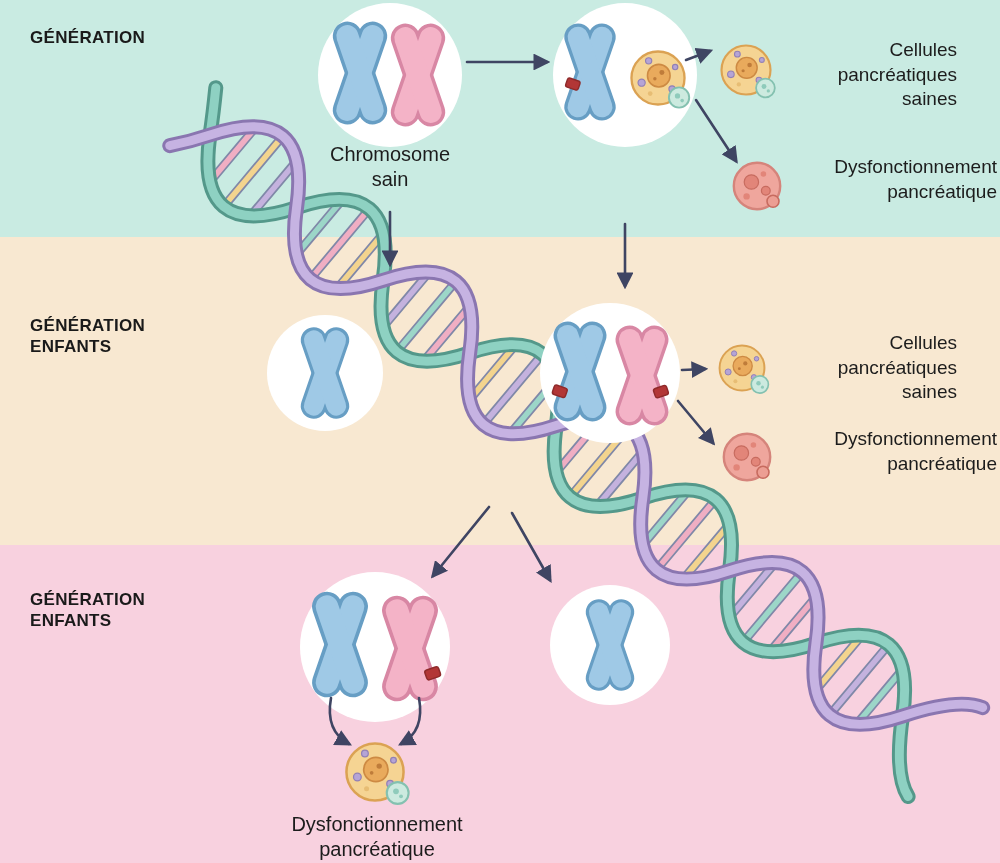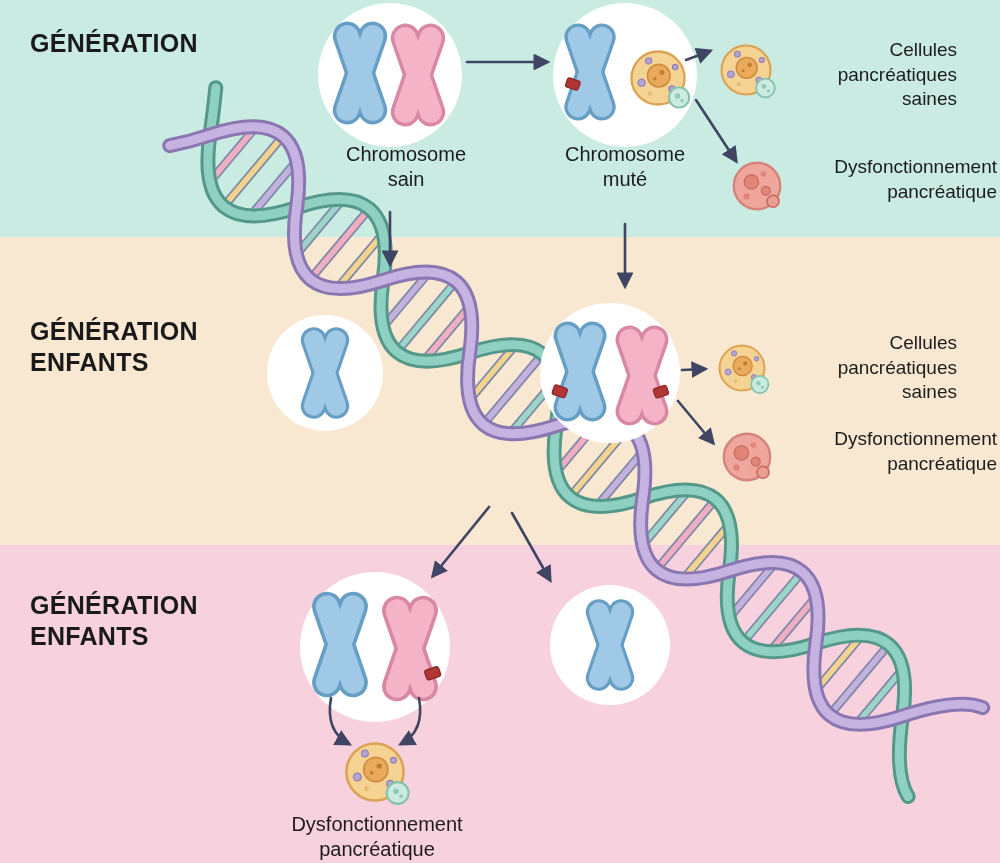--- a/index.html
+++ b/index.html
@@ -5,21 +5,21 @@
   html,body{margin:0;padding:0;background:#ffffff;}
   #stage{
     position:relative;width:1000px;height:863px;overflow:hidden;
     font-family:"Liberation Sans","DejaVu Sans",sans-serif;color:#1c1c1c;
   }
   .band{position:absolute;left:0;width:1000px;}
   #band-grandparents{top:0;height:237px;background:#c9ebe2;}
   #band-parents{top:237px;height:308px;background:#f8e8d1;}
   #band-children{top:545px;height:318px;background:#f8d1df;}
   .gen-title{
-    position:absolute;font-weight:bold;font-size:25px;line-height:1.22;
+    position:absolute;font-weight:bold;font-size:17px;line-height:1.22;
     color:#1a1a1a;letter-spacing:.3px;z-index:4;
   }
   .circle{
     position:absolute;background:#ffffff;border-radius:50%;z-index:2;
   }
   .icon{position:absolute;z-index:3;}
   .caption{
     position:absolute;font-size:20px;line-height:1.25;text-align:center;z-index:4;
   }
   .side-label{
@@ -146,31 +146,30 @@
     <div>ENFANTS</div>
   </div>
 
   <div class="circle" style="left:318px;top:3px;width:144px;height:144px"></div>
   <svg class="icon" style="left:323px;top:18px" width="74" height="110" viewBox="-37 -55 74 110">
     <use href="#sym-x" style="--cf:#9fc9e6;--cs:#679ec4"></use>
   </svg>
   <svg class="icon" style="left:381px;top:20px" width="74" height="110" viewBox="-37 -55 74 110">
     <use href="#sym-x" style="--cf:#f4b3c7;--cs:#d887a4"></use>
   </svg>
-  <div class="caption" style="left:336px;top:142px;width:140px">Chromosome sain</div>
+  <div class="caption" style="left:320px;top:142px;width:140px">Chromosome sain</div>
 
   <div class="circle" style="left:553px;top:3px;width:144px;height:144px"></div>
   <svg class="icon" style="left:555px;top:20px" width="70" height="104" viewBox="-37 -55 74 110">
     <use href="#sym-x" style="--cf:#9fc9e6;--cs:#679ec4"></use>
     <use href="#sym-mut" transform="rotate(19) translate(-13,18)"></use>
   </svg>
   <svg class="icon" style="left:619px;top:39px" width="78" height="78" viewBox="-50 -50 100 100">
     <use href="#sym-cell-healthy"></use>
   </svg>
-  <div class="caption" style="left:555px;top:142px;width:140px">Chromosome muté</div>
 
   <svg class="icon" style="left:710px;top:34px" width="72" height="72" viewBox="-50 -50 100 100">
     <use href="#sym-cell-healthy"></use>
   </svg>
   <div class="side-label" style="left:797px;top:38px;width:160px">Cellules pancréatiques saines</div>
 
   <svg class="icon" style="left:725px;top:154px" width="64" height="64" viewBox="-40 -40 80 80">
     <use href="#sym-cell-dys"></use>
   </svg>
   <div class="side-label" style="left:797px;top:155px;width:200px">Dysfonctionnement pancréatique</div>

